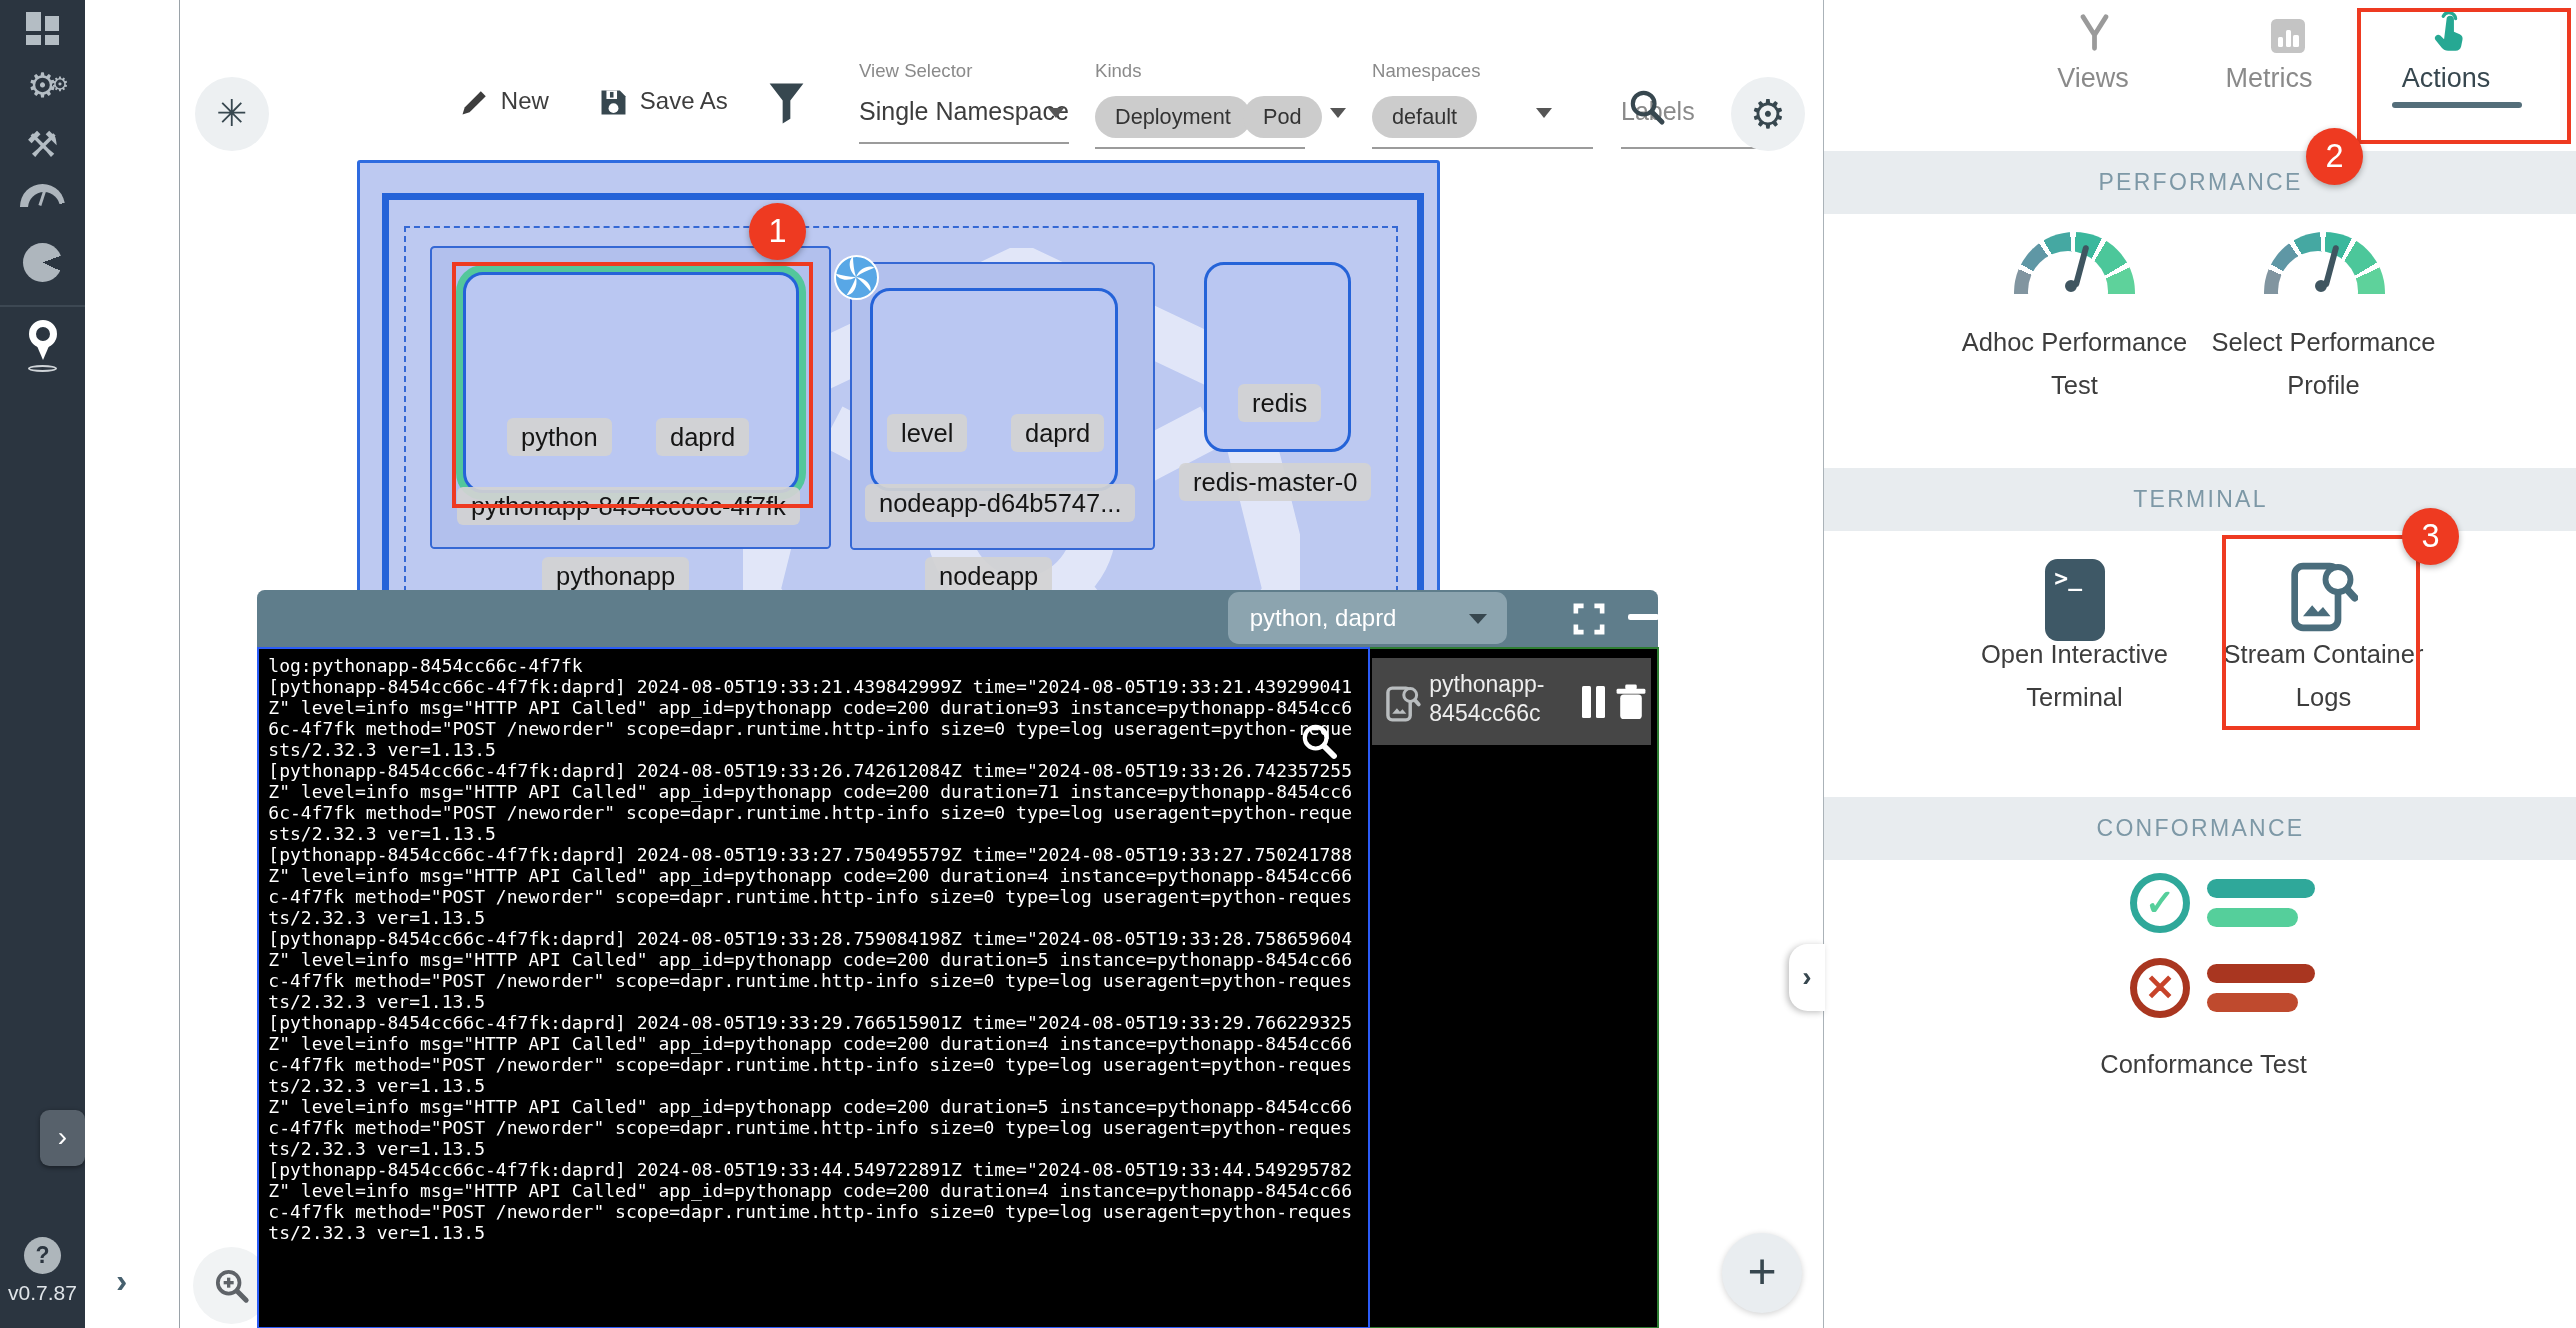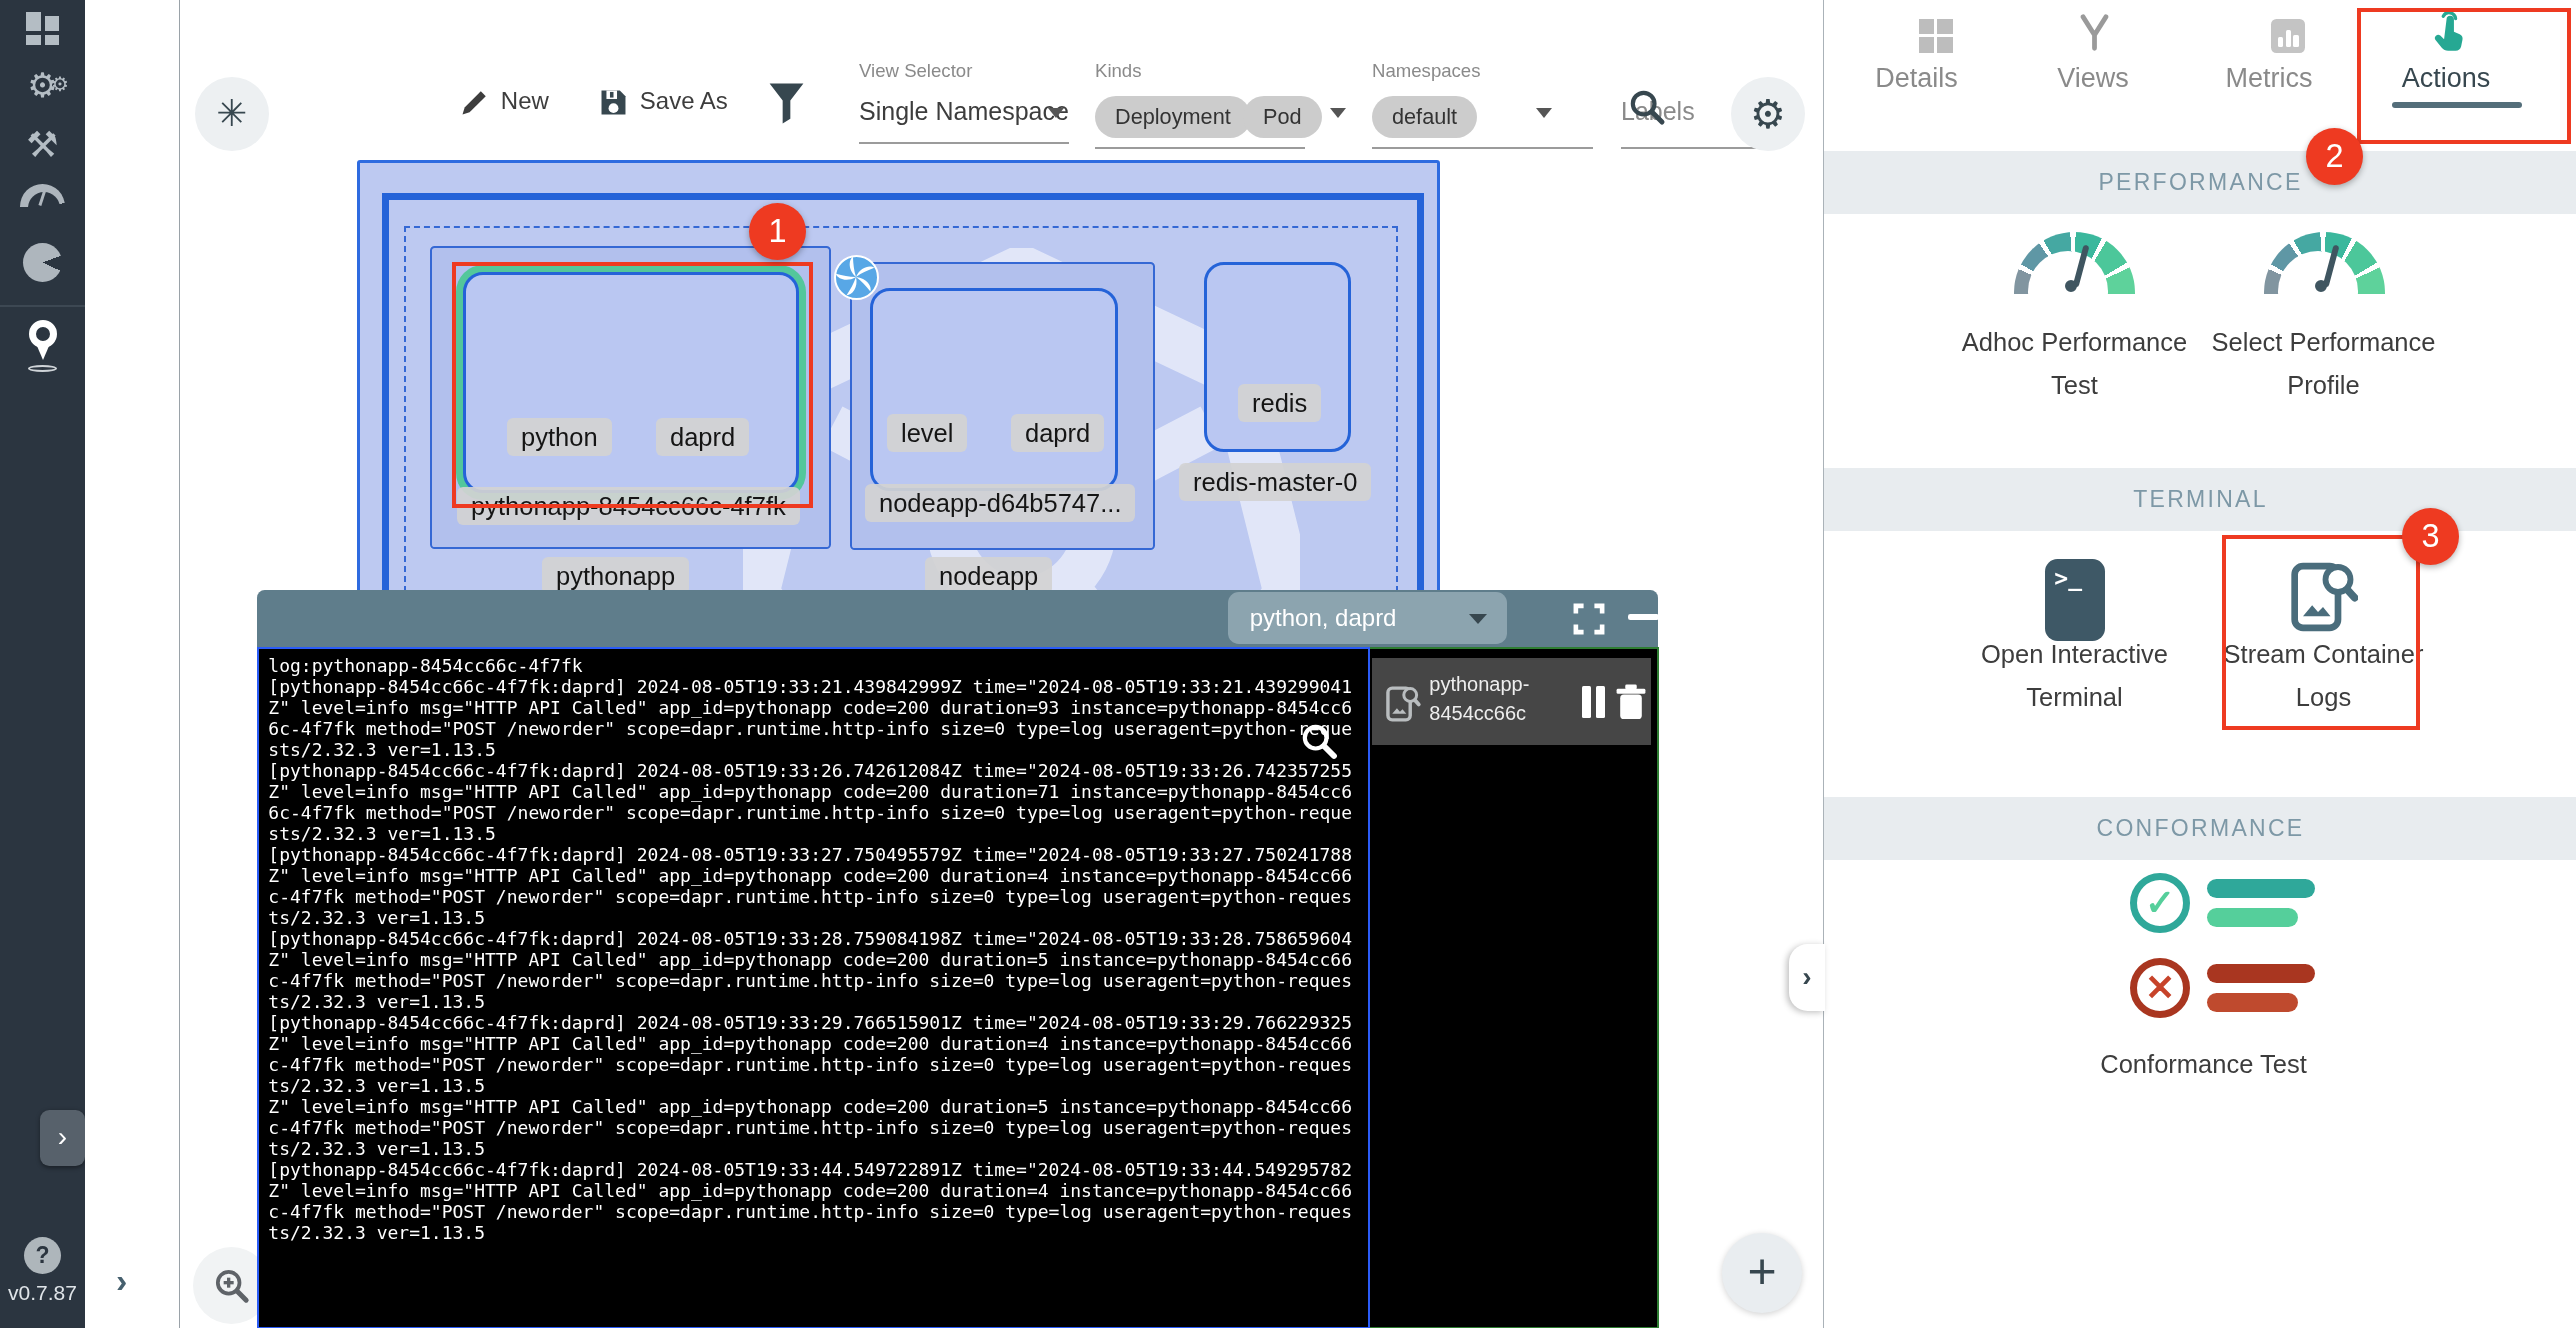--- a/index.html
+++ b/index.html
@@ -64,21 +64,21 @@
   
   .terminal{position:absolute;left:257px;top:590px;width:1401px;height:739px;z-index:20;border-radius:7.7px 7.7px 0 0;}
   .term-header{position:absolute;left:0;top:0;width:1401px;height:69px;background:#5f7d8b;border-radius:7.7px 7.7px 0 0;}
   .term-pill{position:absolute;left:971px;top:2.3px;width:279px;height:52px;background:#8ca4af;border-radius:10.8px;color:#fff;font-size:24px;line-height:52px;padding-left:21.7px;}
   .term-pill .pcaret{position:absolute;right:20px;top:21.7px;border-left:9.3px solid transparent;border-right:9.3px solid transparent;border-top:10.8px solid #37474f;width:0;height:0;}
   .term-body{position:absolute;left:0;top:57px;width:1401px;height:682px;background:#000;}
   .log-panel{position:absolute;left:0;top:0;width:1113px;height:682px;background:#000;border:2.3px solid #2b5cf7;overflow:hidden;padding:6.2px 0 0 9.3px;}
   .log-line{color:#fff;font-family:"DejaVu Sans Mono","Liberation Mono",monospace;font-size:18px;line-height:21px;white-space:pre;}
   .term-side{position:absolute;left:1113px;top:0;width:289px;height:682px;background:#000;border-top:2.3px solid #2e7d32;border-right:2.3px solid #2e7d32;border-bottom:2.3px solid #2e7d32;}
   .term-tab{position:absolute;left:2.3px;top:8.5px;width:279px;height:87px;background:#464646;}
-  .term-tab .txt{position:absolute;left:57px;top:12.4px;color:#eee;font-size:20px;line-height:29px;}
+  .term-tab .txt{position:absolute;left:57px;top:12.4px;color:#eee;font-size:23px;line-height:29px;}
   .pause-ic{position:absolute;left:210px;top:28px;width:25px;height:32.5px;}
   .pause-ic i{position:absolute;top:0;width:8.5px;height:32.5px;background:#fff;border-radius:1.5px;}
   .trash-ic{position:absolute;left:241px;top:25px;width:36px;height:39px;}
   .mag-cursor{position:absolute;left:1042px;top:74px;z-index:3;}
 
   
   .panel{position:absolute;left:1823px;top:0;width:753px;height:1329px;background:#fff;border-left:1.5px solid #aab2b8;z-index:18;}
   .ptab{position:absolute;top:0;width:176px;height:151px;text-align:center;}
   .ptab .lbl{position:absolute;top:63px;width:100%;font-size:27px;color:#8a8a8a;}
   .ptab.active .lbl{color:#37474f;}
@@ -412,29 +412,20 @@
               <rect x="10" y="16" width="30" height="34" rx="5" fill="#fff"></rect>
               <rect x="5" y="8" width="40" height="7" rx="2" fill="#fff"></rect>
               <rect x="17" y="2" width="16" height="7" rx="2" fill="#fff"></rect>
             </svg>
         </div>
       </div>
     </div>
   </section>
 
   <aside class="panel">
-    <div class="ptab" style="left:4.6px">
-      <div class="details-ic">
-          <i style="left:0;top:0"></i>
-          <i style="left:18.6px;top:0"></i>
-          <i style="left:0;top:18.6px"></i>
-          <i style="left:18.6px;top:18.6px"></i>
-        </div>
-      <div class="lbl">Details</div>
-    </div>
     <div class="ptab" style="left:181px">
       <svg style="position:absolute;left:71px;top:14px" width="37" height="40" viewBox="0 0 36 42">
           <path d="M6 3 L18 22 M30 3 L18 22 L18 36" stroke="#9a9a9a" stroke-width="5" fill="none" stroke-linecap="round"></path>
         </svg>
       <div class="lbl">Views</div>
     </div>
     <div class="ptab" style="left:357px">
       <div class="metrics-ic">
           <i style="left:7px;height:10px"></i>
           <i style="left:14.7px;height:17px"></i>

